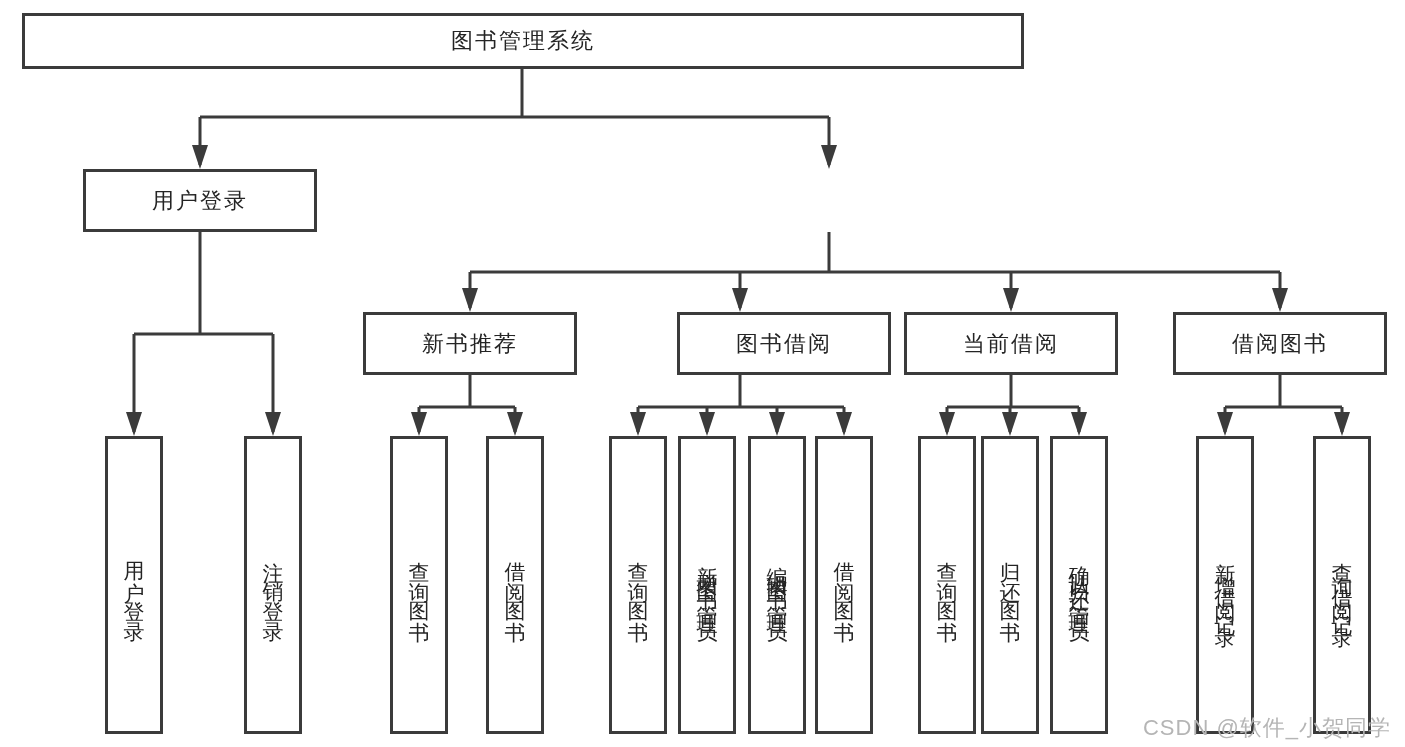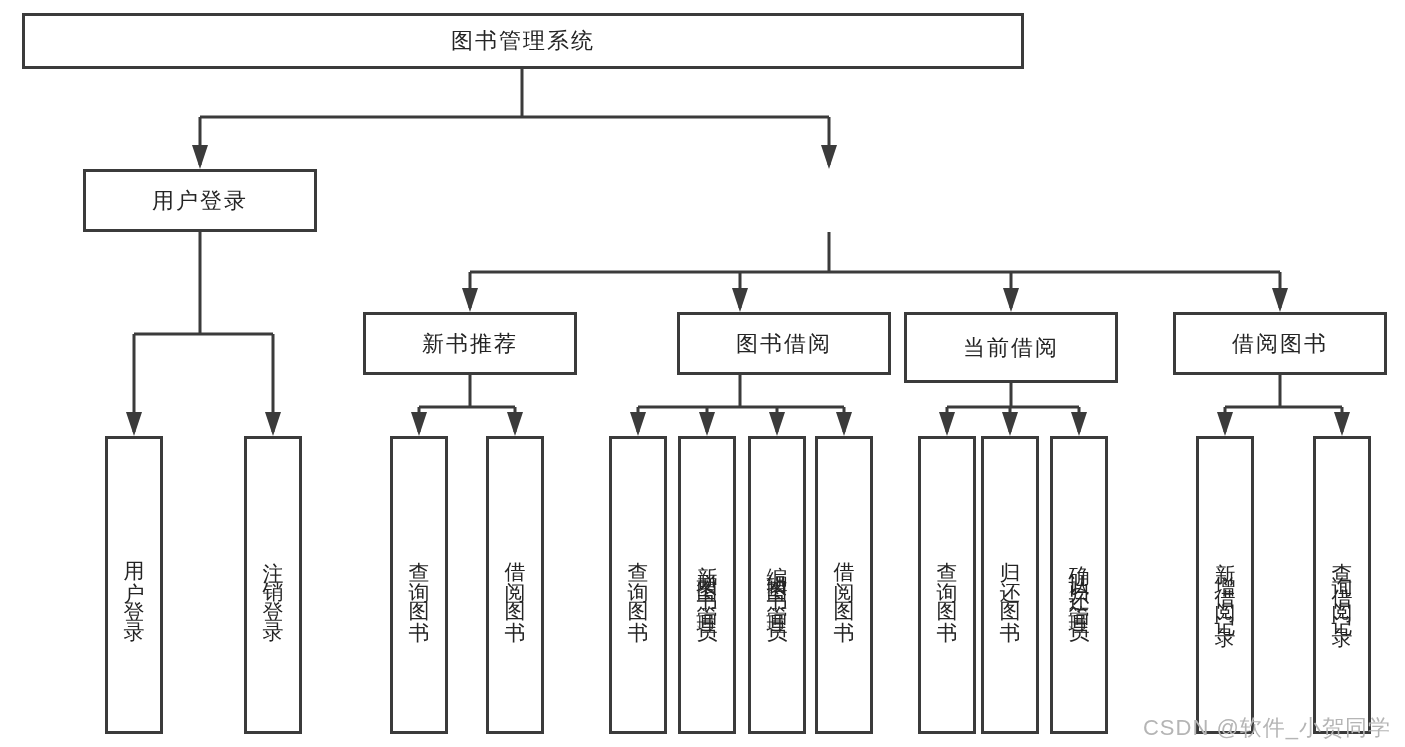--- a/index.html
+++ b/index.html
@@ -108,21 +108,21 @@
       <path d="M1334 412 L1350 412 L1342 436 Z"></path>
     </g>
   </svg>
 
   <div class="node" style="left:22px; top:13px; width:1002px; height:56px;">图书管理系统</div>
 
   <div class="node" style="left:83px; top:169px; width:234px; height:63px;">用户登录</div>
 
   <div class="node" style="left:363px; top:312px; width:214px; height:63px;">新书推荐</div>
   <div class="node" style="left:633px; top:312px; width:214px; height:63px;margin-left:44px;">图书借阅</div>
-  <div class="node" style="left:904px; top:312px; width:214px; height:71px;">当前借阅</div>
+  <div class="node" style="left:904px; top:312px; width:214px; height:63px;">当前借阅</div>
   <div class="node" style="left:1173px; top:312px; width:214px; height:63px;">借阅图书</div>
 
   <div class="leaf ls-short" style="left:105px;">用户登录</div>
   <div class="leaf ls-short" style="left:244px;">注销登录</div>
 
   <div class="leaf ls-short" style="left:390px;">查询图书</div>
   <div class="leaf ls-short" style="left:486px;">借阅图书</div>
 
   <div class="leaf ls-short" style="left:609px;">查询图书</div>
   <div class="leaf ls-long" style="left:678px;">新增图书（管理员）</div>

